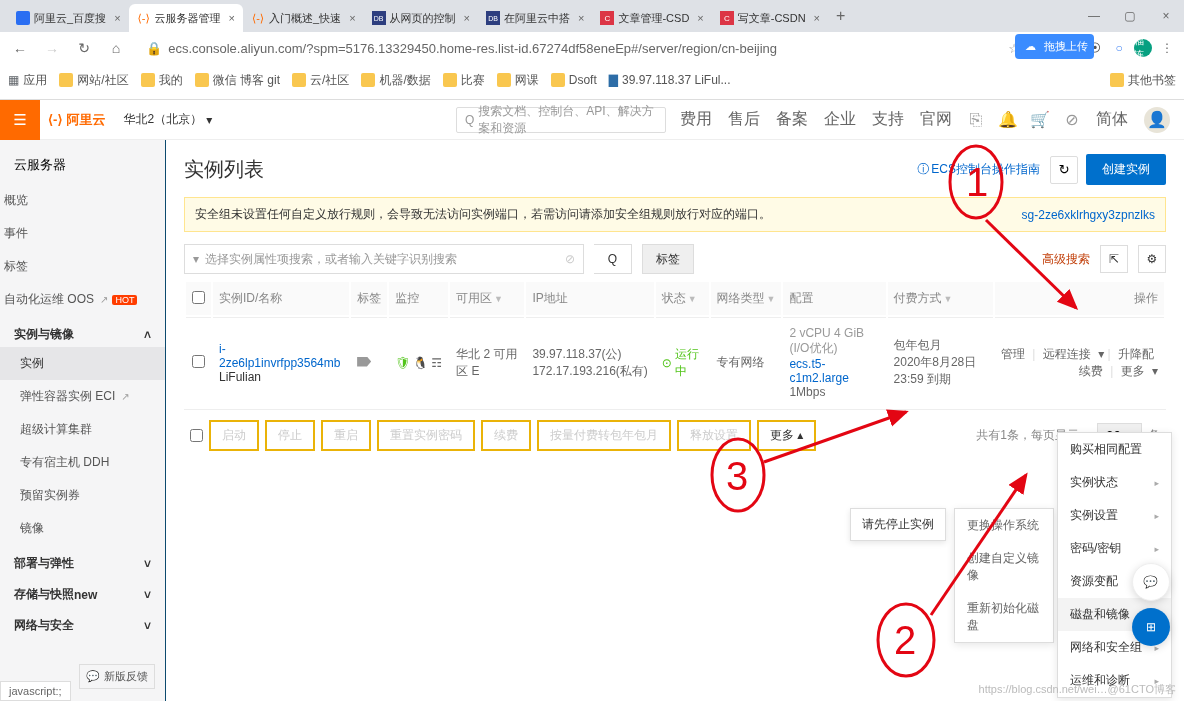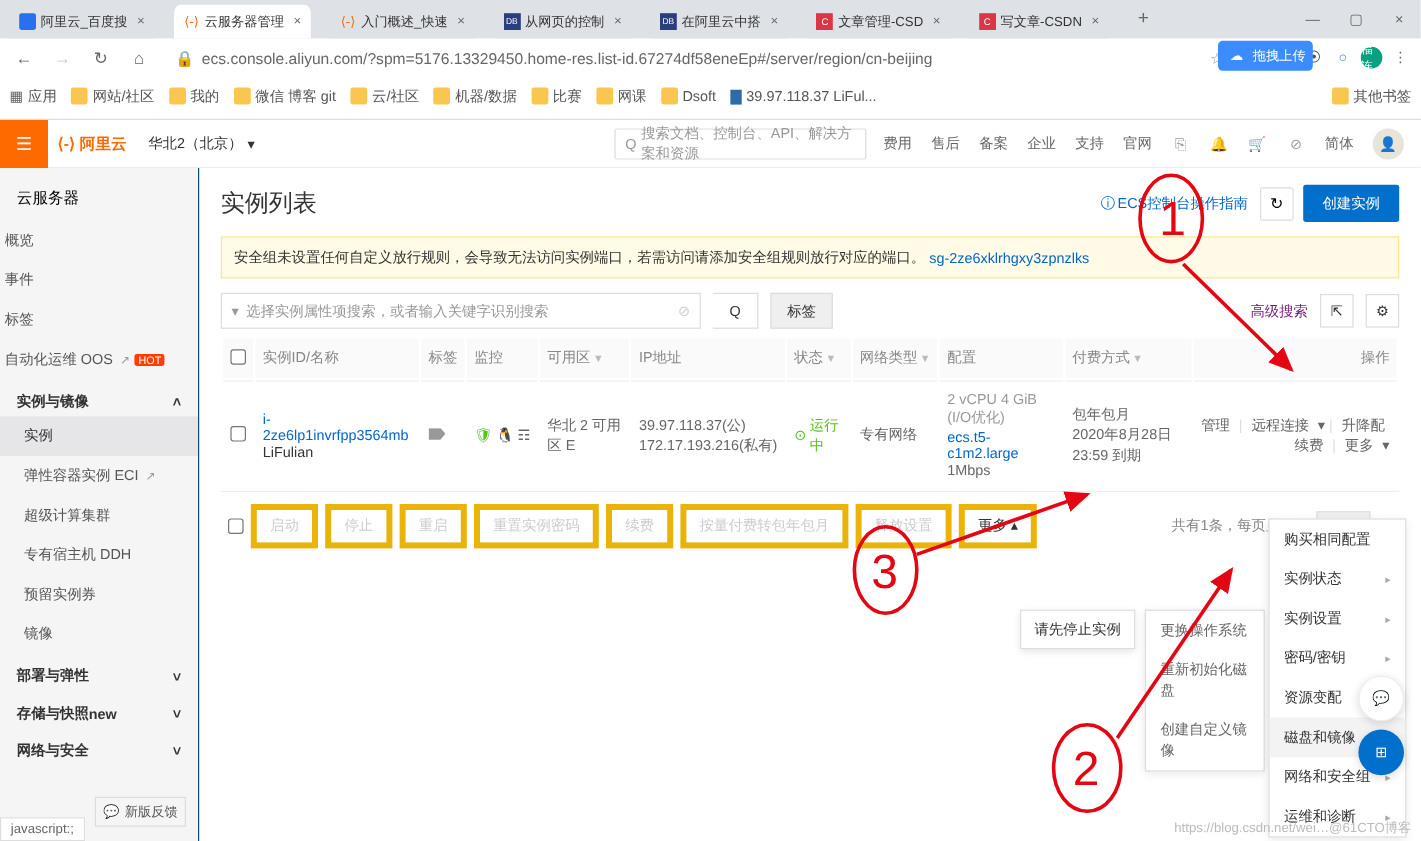--- a/index.html
+++ b/index.html
@@ -1,21 +1,21 @@
 <!DOCTYPE html>
 <html><head>
   <meta charset="utf-8">
   <style>
     * { margin: 0; padding: 0; box-sizing: border-box; font-family: "PingFang SC", "Microsoft YaHei", Arial, sans-serif; }
     body { font-size: 12px; color: #333; background: #fff; width: 1184px; height: 701px; overflow: hidden; position: relative; }
     
     
     .browser-chrome { height: 100px; border-bottom: 1px solid #ddd; }
     .tabs-bar { display: flex; height: 32px; background: #dee1e6; align-items: center; padding-left: 8px; }
-    .browser-tab { display: flex; align-items: center; padding: 6px 8px; background: #fff; border-radius: 6px 6px 0 0; margin-right: 16px; font-size: 11px; max-width: 140px; gap: 4px; height: 28px; margin-top: 4px; flex: 0 1 auto; white-space: nowrap; overflow: hidden; text-align: right; }
+    .browser-tab { display: flex; align-items: center; padding: 6px 8px; background: #fff; border-radius: 6px 6px 0 0; margin-right: 0; font-size: 11px; max-width: 140px; gap: 4px; height: 28px; margin-top: 4px; flex: 0 1 auto; white-space: nowrap; overflow: hidden; text-align: right; }
     .browser-tab.inactive { background: #dee1e6; border-radius: 0; }
     .tab-close { margin-left: 4px; color: #666; cursor: pointer; }
     .favicon { width: 14px; height: 14px; flex-shrink: 0; display: inline-flex; align-items: center; justify-content: center; }
     .new-tab-btn { padding: 0 8px; color: #666; font-size: 16px; }
     .window-controls { margin-left: auto; display: flex; }
     .window-controls span { width: 36px; height: 28px; text-align: center; line-height: 28px; color: #666; }
     
     .address-bar { display: flex; align-items: center; height: 32px; padding: 0 8px; gap: 8px; }
     .nav-btn { width: 24px; color: #666; font-size: 14px; text-align: center; }
     .url-bar { flex: 1; display: flex; align-items: center; background: #fff; border-radius: 14px; padding: 4px 10px; color: #666; font-size: 13px; gap: 6px; }
@@ -28,21 +28,21 @@
     .bookmarks-bar { display: flex; align-items: center; height: 32px; padding: 0 8px; gap: 12px; overflow: hidden; }
     .bm-item { display: flex; align-items: center; gap: 4px; font-size: 12px; color: #555; white-space: nowrap; }
     .folder-icon { width: 14px; height: 14px; background: #f9c74f; border-radius: 2px; }
     
     
     .ali-header { display: flex; align-items: center; height: 40px; border-bottom: 1px solid #eee; }
     .menu-btn { width: 40px; height: 40px; background: #ff6a00; color: #fff; display: flex; align-items: center; justify-content: center; font-size: 15px; }
     .ali-logo { display: flex; align-items: center; gap: 4px; padding: 0 8px; color: #ff6a00; font-weight: bold; font-size: 13px; }
     .region-sel { padding: 0 10px; font-size: 12px; color: #333; display: flex; align-items: center; gap: 4px; }
     .header-search { margin-left: auto; display: flex; align-items: center; border: 1px solid #ddd; border-radius: 2px; padding: 3px 8px; width: 210px; color: #999; height: 26px; }
-    .header-links { display: flex; align-items: center; gap: 16px; padding: 0 14px; font-size: 12px; color: #666; }
+    .header-links { display: flex; align-items: center; gap: 16px; padding: 0 14px; font-size: 16px; color: #666; }
     .icon-btn { width: 16px; height: 16px; display: inline-flex; align-items: center; justify-content: center; color: #999; }
     .avatar { width: 26px; height: 26px; border-radius: 50%; background: #e8e4d8; display: inline-flex; align-items: center; justify-content: center; }
     
     
     .body { display: flex; height: calc(701px - 140px); }
     .left-nav { width: 166px; background: #f5f5f6; border-right: 1px solid #0c4a6e; overflow-y: auto; padding: 10px 0; }
     .nav-title { color: #000; font-size: 13px; padding: 6px 14px 10px; }
     .nav-item { padding: 8px 4px; font-size: 12px; color: #555; display: flex; align-items: center; gap: 4px; position: relative; }
     .nav-item.active { background: #e6e6e8; color: #333; }
     .nav-item .badge-hot { background: #ff3d00; color: #fff; padding: 0 3px; font-size: 9px; border-radius: 2px; }
@@ -52,28 +52,28 @@
     .feedback-link { position: absolute; right: 10px; padding: 4px 6px; color: #555; border: 1px solid #ddd; font-size: 11px; display: flex; align-items: center; gap: 4px; }
     
     
     .main { flex: 1; padding: 14px 18px; overflow: visible; position: relative; }
     .page-header { display: flex; align-items: center; margin-bottom: 12px; }
     .page-header h1 { font-size: 20px; font-weight: 500; flex: 1; }
     .guide-link { color: #06c; font-size: 12px; margin-right: 10px; display: flex; align-items: center; gap: 2px; }
     .refresh-btn { width: 28px; height: 28px; border: 1px solid #ddd; border-radius: 2px; background: #fff; display: inline-flex; align-items: center; justify-content: center; margin-right: 8px; }
     .primary-btn { background: #0070cc; color: #fff; border: none; padding: 7px 16px; border-radius: 2px; font-size: 12px; }
     
-    .notice-bar { background: #fffbe6; border: 1px solid #ffe58f; padding: 8px 10px; font-size: 12px; margin-bottom: 12px; display: flex; align-items: center; }
+    .notice-bar { background: #fffbe6; border: 1px solid #ffe58f; padding: 8px 10px; font-size: 12px; margin-bottom: 12px; display: flex; align-items: center; justify-content: space-between; }
     .notice-bar a { color: #06c; text-decoration: none; }
     
     .search-row { display: flex; align-items: center; gap: 10px; margin-bottom: 6px; }
     .search-select { flex: 1; border: 1px solid #ddd; padding: 5px 8px; font-size: 12px; color: #999; display: flex; align-items: center; max-width: 400px; height: 30px; }
     .search-btn { width: 38px; height: 30px; border: 1px solid #ddd; border-left: none; background: #fff; display: inline-flex; align-items: center; justify-content: center; }
     .tags-btn { border: 1px solid #ddd; padding: 5px 13px; font-size: 12px; color: #333; height: 30px; }
-    .adv-search-link { color: #701a75; cursor: pointer; margin-left: auto; }
+    .adv-search-link { color: #c2410c; cursor: pointer; margin-left: auto; }
     .tool-icon { border: 1px solid #ddd; width: 28px; height: 28px; display: inline-flex; align-items: center; justify-content: center; }
     
     
     .inst-table { width: 100%; }
     .inst-table th, .inst-table td { text-align: left; padding: 8px 6px; font-size: 12px; color: #666; }
     .inst-table thead th { color: #888; background: #fafafa; font-weight: normal; white-space: nowrap; }
     .inst-table th.right, .inst-table td.right { text-align: right; }
     .inst-table tbody td { border-top: 1px solid #eee; vertical-align: middle; }
     .inst-id { color: #06c; display: block; }
     .inst-name { color: #333; }
@@ -82,21 +82,21 @@
     .shield { color: #52c41a; font-size: 12px; }
     .ip-pub, .ip-priv { display: block; white-space: nowrap; }
     .status-running { color: #52c41a; display: flex; align-items: center; gap: 3px; }
     .cfg-line1 { color: #999; display: block; }
     .cfg-line2 { color: #06c; }
     .action-links { color: #06c; white-space: nowrap; }
     .action-links span { margin-right: 4px; cursor: pointer; display: inline-block; }
     
     
     .batch-row { display: flex; align-items: center; padding: 10px 6px 6px; border-top: 1px solid #eee; gap: 6px; position: relative; }
-    .batch-btn { padding: 5px 11px; border: 5px solid #eab308; background: #fff; color: #ccc; font-size: 12px; }
+    .batch-btn { padding: 5px 11px; border: 2px solid #eab308; background: #fff; color: #ccc; font-size: 12px; }
     .pagination-info { margin-left: auto; font-size: 12px; color: #888; display: flex; align-items: center; gap: 6px; }
     .page-sel { border: 1px solid #ddd; padding: 3px 4px; }
     
     
     .dropdown1 { position: absolute; top: 368px; right: 130px; background: #fff; border: 1px solid #ddd; box-shadow: 0 2px 8px rgba(0,0,0,.1); font-size: 12px; width: 100px; }
     .dropdown1 .dd-item { padding: 8px 12px; color: #666; }
     .stop-first { position: absolute; top: 368px; right: 238px; background: #fff; border: 1px solid #ddd; padding: 7px 11px; font-size: 12px; box-shadow: 0 2px 6px rgba(0,0,0,.1); }
     .dropdown2 { position: absolute; top: 292px; right: 12px; background: #fff; border: 1px solid #ddd; box-shadow: 0 2px 8px rgba(0,0,0,.1); font-size: 12px; width: 115px; }
     .dropdown2 .dd-item { padding: 8px 12px; color: #333; display: flex; justify-content: space-between; align-items: center; }
     .dropdown2 .dd-item.hi { background: #f3f3f3; }
@@ -417,22 +417,22 @@
       <div class="pagination-info">
         <span>共有1条，每页显示：</span>
         <select class="page-sel"><option>20</option></select>
         <span>条</span>
       </div>
     </div>
 
     <div class="stop-first">请先停止实例</div>
     <div class="dropdown1">
       <div class="dd-item">更换操作系统</div>
+      <div class="dd-item">创建自定义镜像</div>
       <div class="dd-item">重新初始化磁盘</div>
-      <div class="dd-item">创建自定义镜像</div>
     </div>
     <div class="dropdown2">
       <div class="dd-item">购买相同配置</div>
       <div class="dd-item">
           <span>实例状态</span>
           <span class="dd-arrow">▸</span>
         </div>
       <div class="dd-item">
           <span>实例设置</span>
           <span class="dd-arrow">▸</span>

